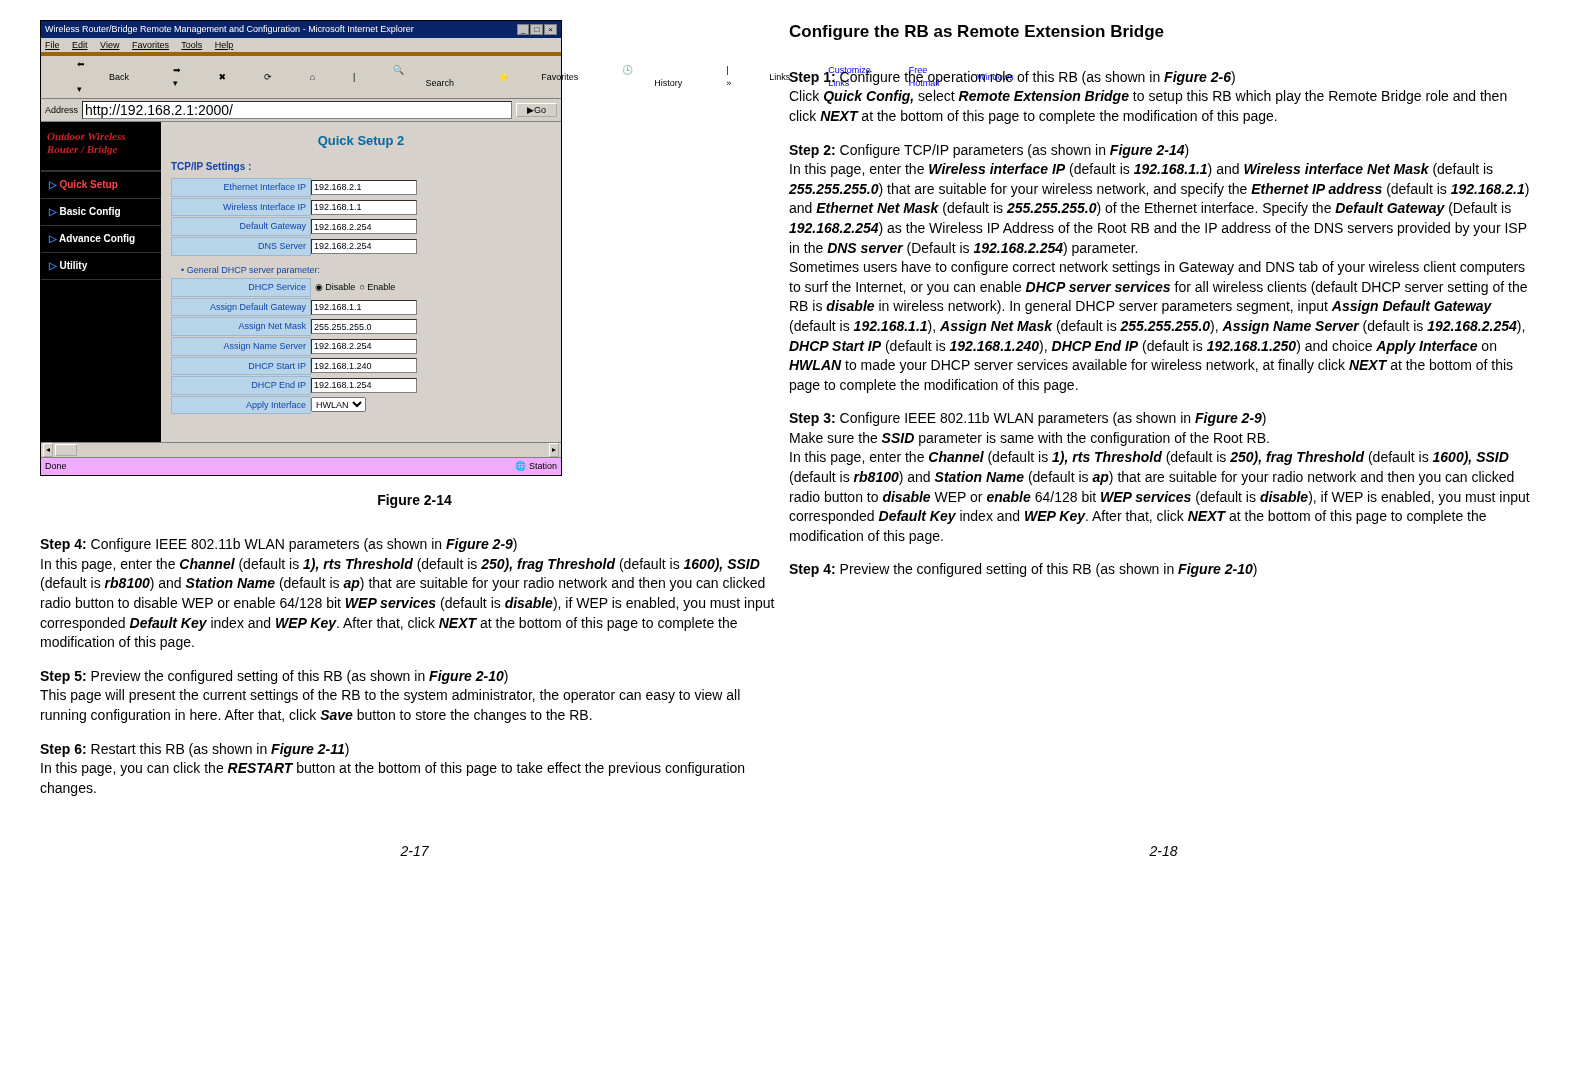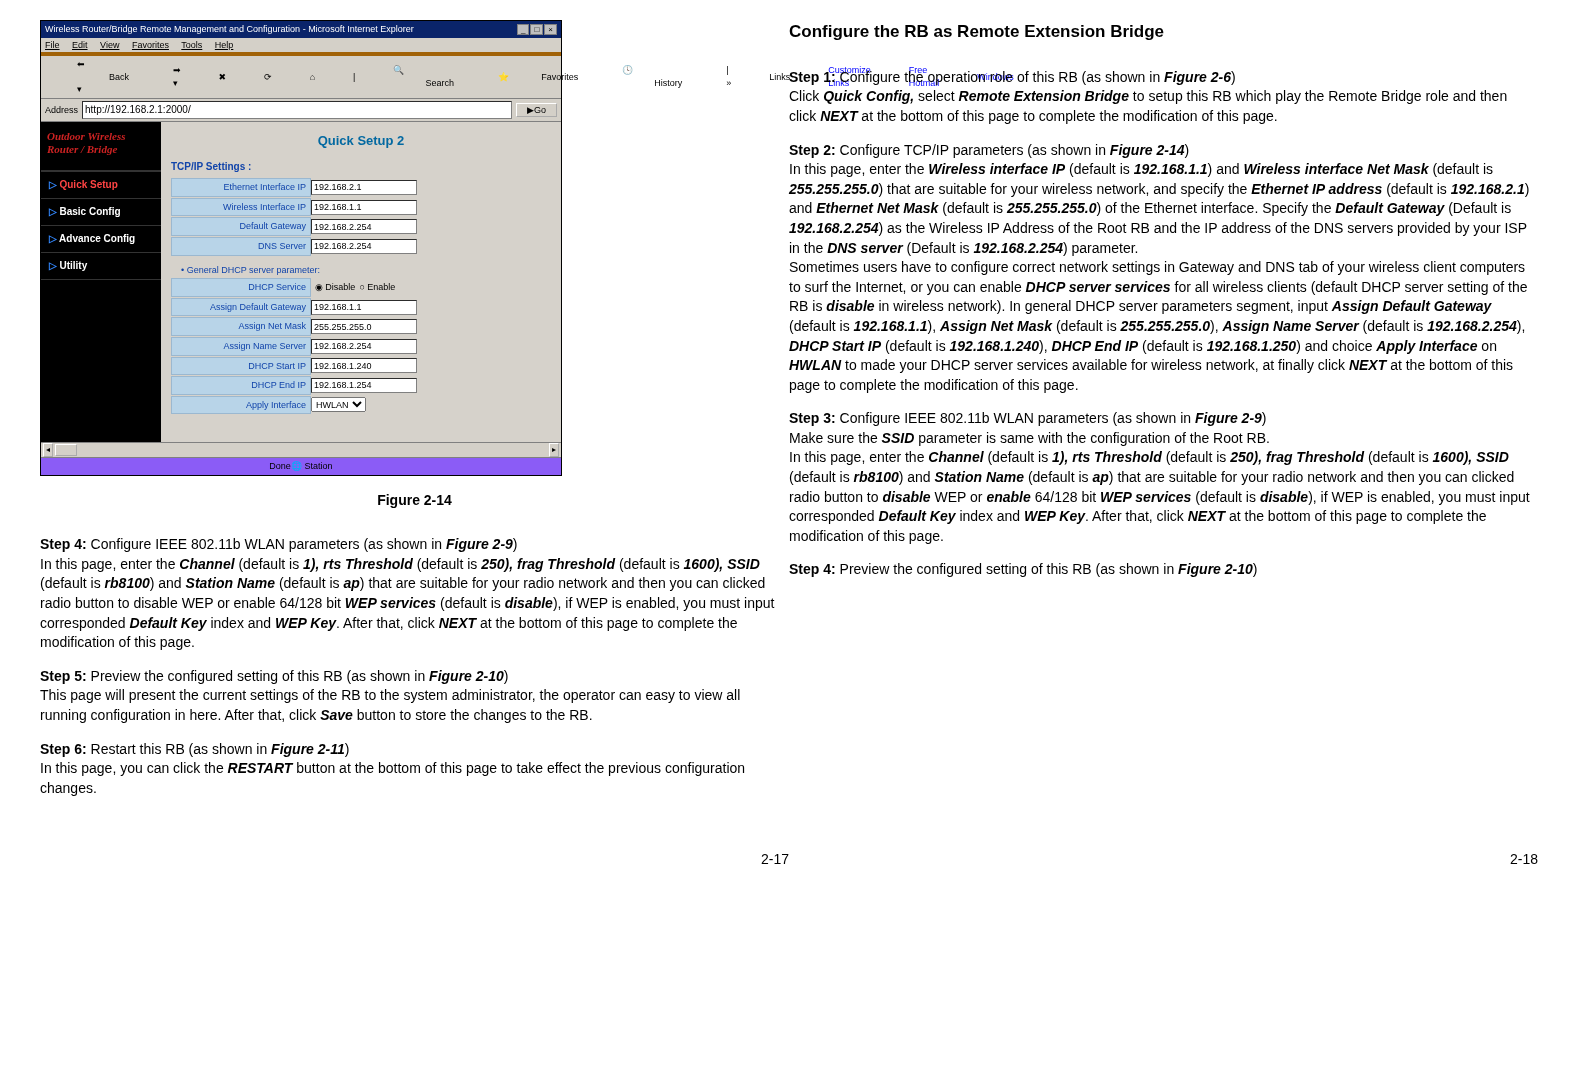--- a/index.html
+++ b/index.html
@@ -18,22 +18,23 @@
   }
   .page {
     flex: 1;
     display: flex;
     flex-direction: column;
   }
   .page-body {
     flex: 1;
   }
   .page-num {
-    text-align: right;
-    margin-top: 38px;
+    text-align: center;
+    margin-top: 30px;
+    font-style: italic;
   }
   .screenshot {
     width: 100%;
     max-width: 520px;
     border: 1px solid #000;
     font-family: Tahoma, sans-serif;
     font-size: 9px;
     background: #fff;
     margin-bottom: 15px;
   }
@@ -70,21 +71,21 @@
   .toolbar span { margin-right: 6px; margin-left: 32px; }
   .addrbar {
     background: #d4d0c8;
     padding: 2px 4px;
     border-bottom: 1px solid #808080;
     display:flex;
     align-items:center;
   }
   .addrbar input {
     flex:1;
-    font-size:10px;
+    font-size:14px;
     height:14px;
     border:1px inset #808080;
     margin:0 4px;
   }
   .addrbar .go {
     background:#d4d0c8;
     border:1px outset #fff;
     padding:0 10px;
   }
   .content-area {
@@ -150,25 +151,25 @@
   .form-inp {
     width:100px;
     height:13px;
     font-size:9px;
     border:1px inset #808080;
     padding:0 2px;
   }
   .dhcp-radio { font-size:9px; padding-left:4px; }
   .general-hdr { color:#1144aa; font-size:9px; margin:8px 0 2px 10px; }
   .statusbar {
-    background:#8b5cf6;
+    background:#f0abfc;
     border-top:1px solid #808080;
     padding:2px 4px;
     display:flex;
-    justify-content:center;
+    justify-content:space-between;
     font-size:9px;
   }
   .scrollbar {
     background:#d4d0c8;
     height:14px;
     border-top:1px solid #808080;
     display:flex;
     align-items:center;
     padding:0 2px;
   }

